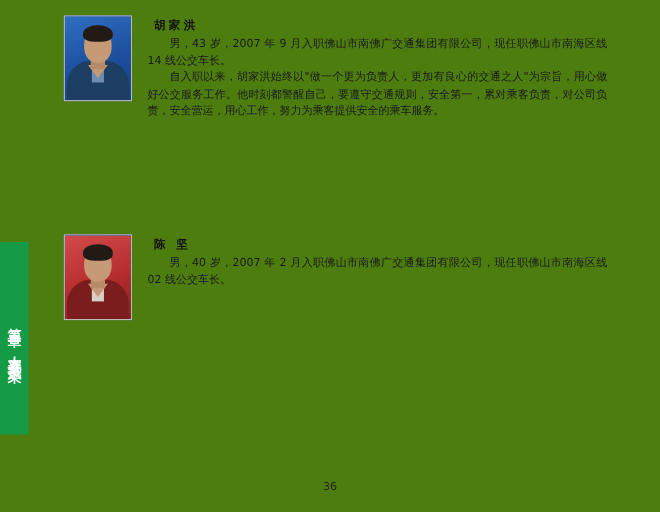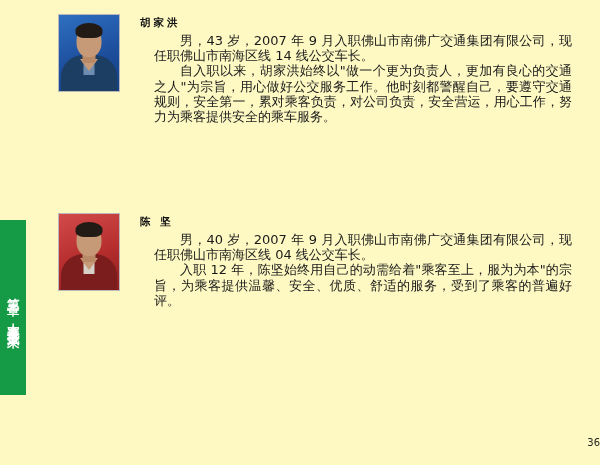--- a/index.html
+++ b/index.html
@@ -11,21 +11,21 @@
     height: 465px;
     background: #ffffff;
     font-family: "DejaVu Sans", "Liberation Sans", sans-serif;
     overflow: hidden;
     position: relative;
   }
   .page {
     position: relative;
     width: 600px;
     height: 465px;
-    background: #fef9c3;
+    background: #4d7c0f;
     box-sizing: border-box;
   }
   
   .side-tab {
     position: absolute;
     left: 0;
     top: 220px;
     width: 26px;
     height: 175px;
     background: #159b45;
@@ -137,39 +137,39 @@
     position: absolute;
     left: 82px;
     top: 2px;
     font-size: 10.5px;
     color: #111111;
     letter-spacing: 3px;
     font-weight: bold;
   }
   .body-text {
     position: absolute;
-    left: 96px;
+    left: 76px;
     top: 19px;
     width: 418px;
-    font-size: 13px;
+    font-size: 10px;
     line-height: 15.2px;
     color: #1a1a1a;
     text-align: justify;
     text-justify: inter-ideograph;
   }
   .body-text p {
     margin: 0;
     text-indent: 2em;
   }
   .page-number {
     position: absolute;
     left: 0;
     right: 0;
     top: 437px;
-    text-align: right;
+    text-align: center;
     font-size: 10px;
     color: #222222;
     font-family: "DejaVu Sans", "Liberation Sans", sans-serif;
   }
 </style>
 </head>
 <body>
 
 <div class="page">
 
@@ -201,20 +201,19 @@
         <div class="body-shirt"></div>
         <div class="shirt-inner"></div>
         <div class="collar-v"></div>
         <div class="neck"></div>
         <div class="head"></div>
         <div class="hair"></div>
       </div>
     </div>
     <div class="name">陈 坚</div>
     <div class="body-text">
-      <p>男，40 岁，2007 年 9 月入职佛山市南佛广交通集团有限公司，现任职佛山市南海区线 04 线公交车长。</p>
-      <p>入职 12 年，陈坚始终用自己的动需给着"乘客至上，服为为本"的宗旨，为乘客提供温馨、安全、优质、舒适的服务，受到了乘客的普遍好评。</p>
+      <p>男，40 岁，2007 年 2 月入职佛山市南佛广交通集团有限公司，现任职佛山市南海区线 02 线公交车长。</p>
     </div>
   </div>
 
   <div class="page-number">36</div>
 
 </div>
 
 </body></html>

